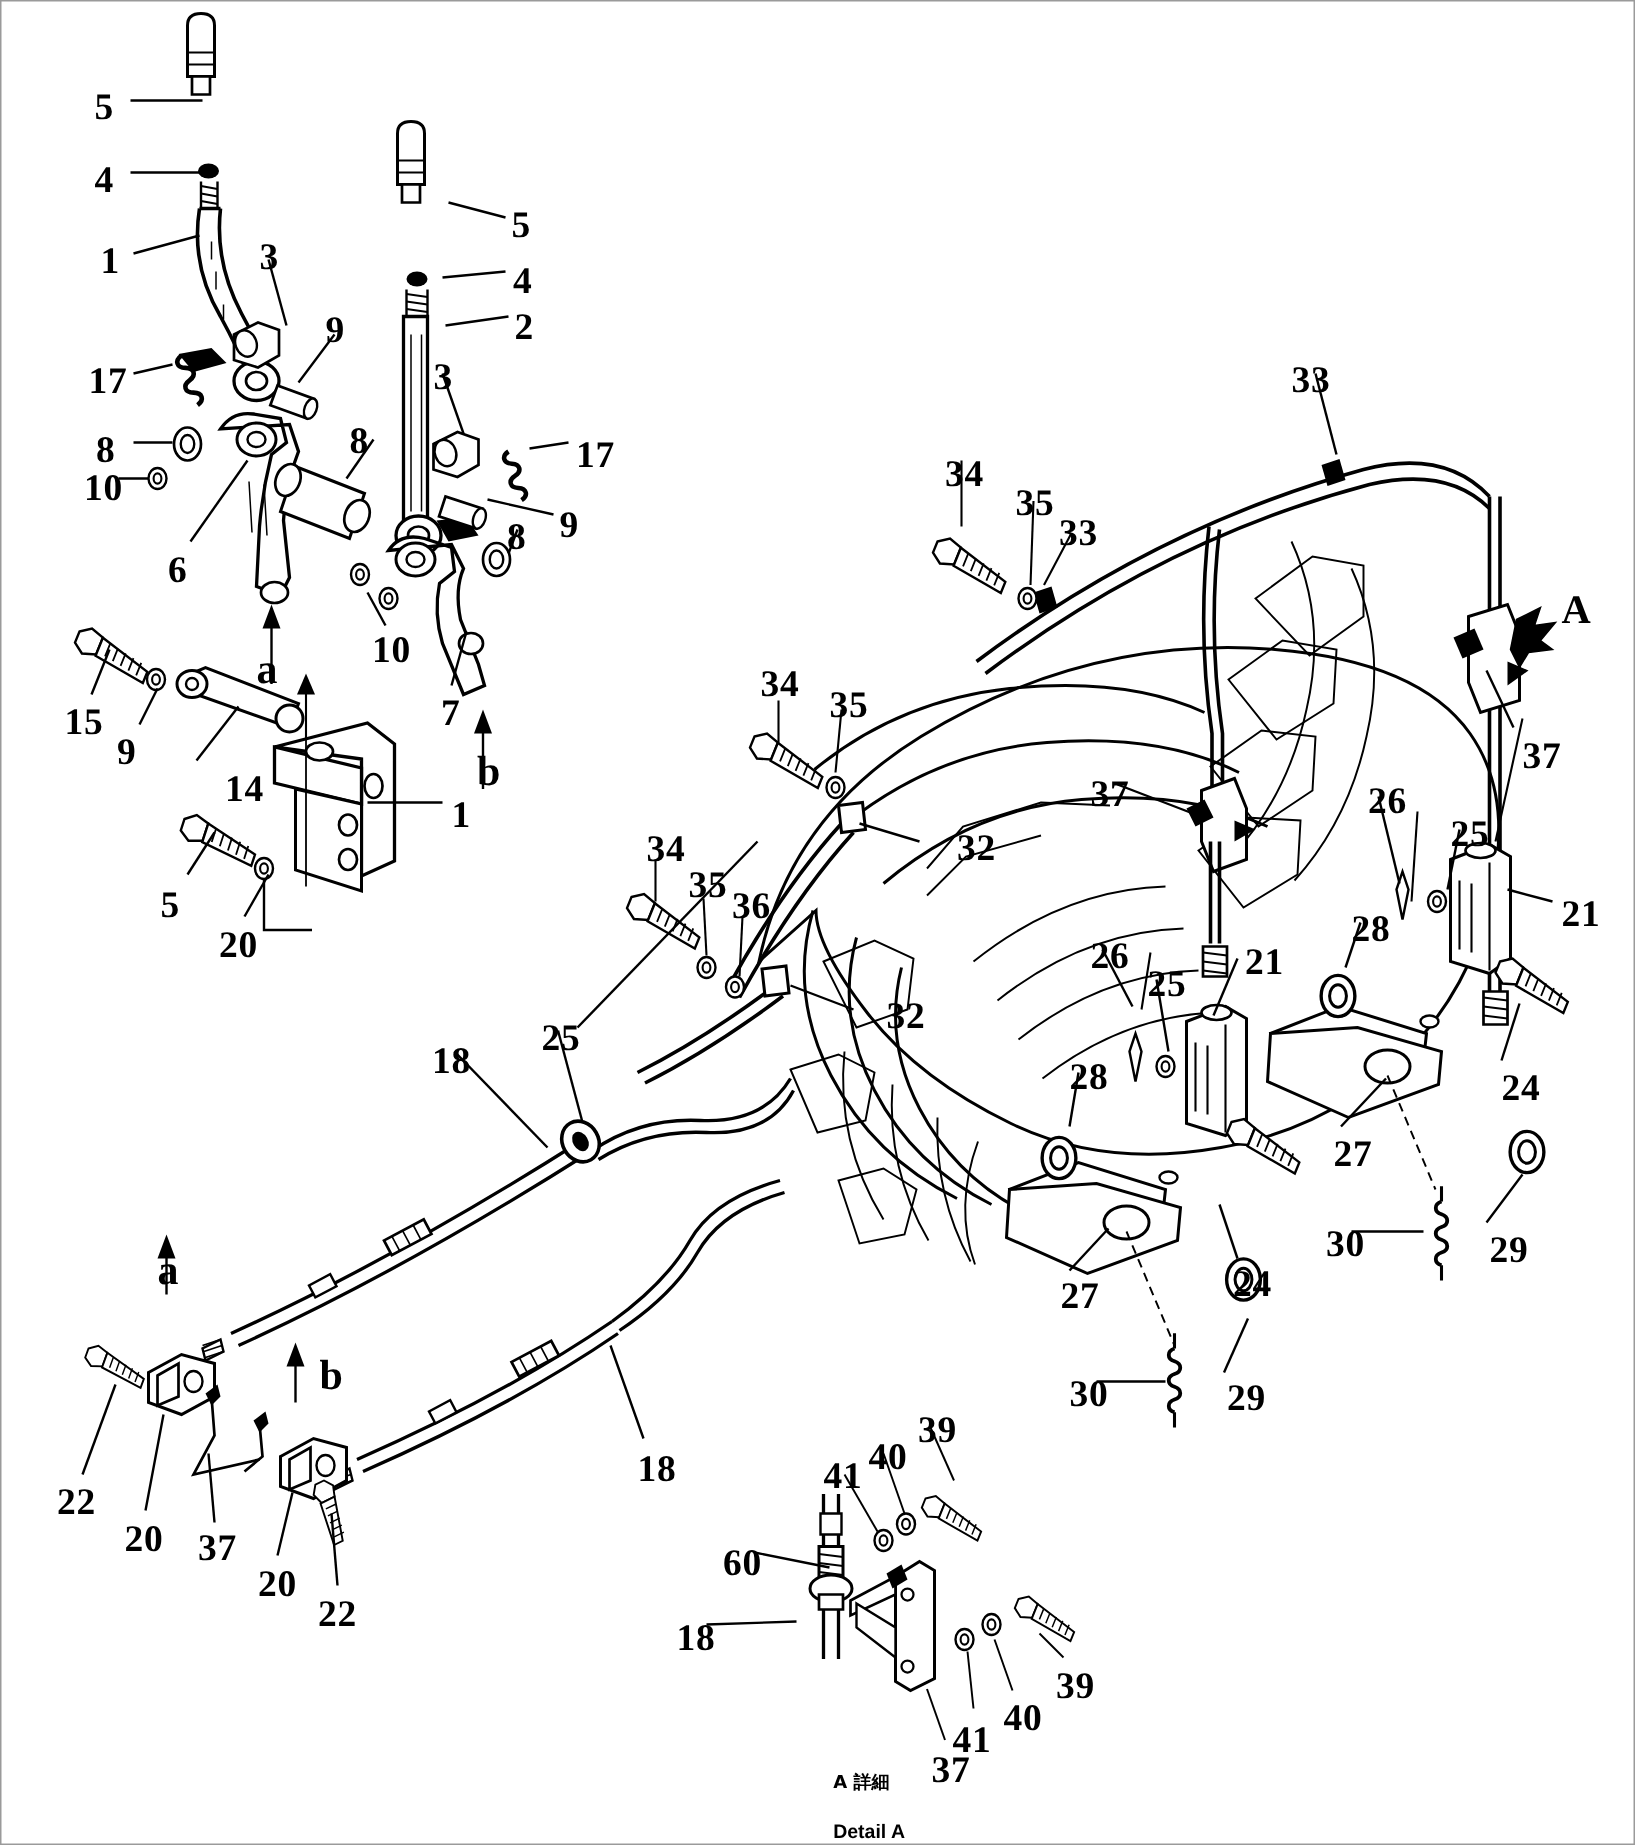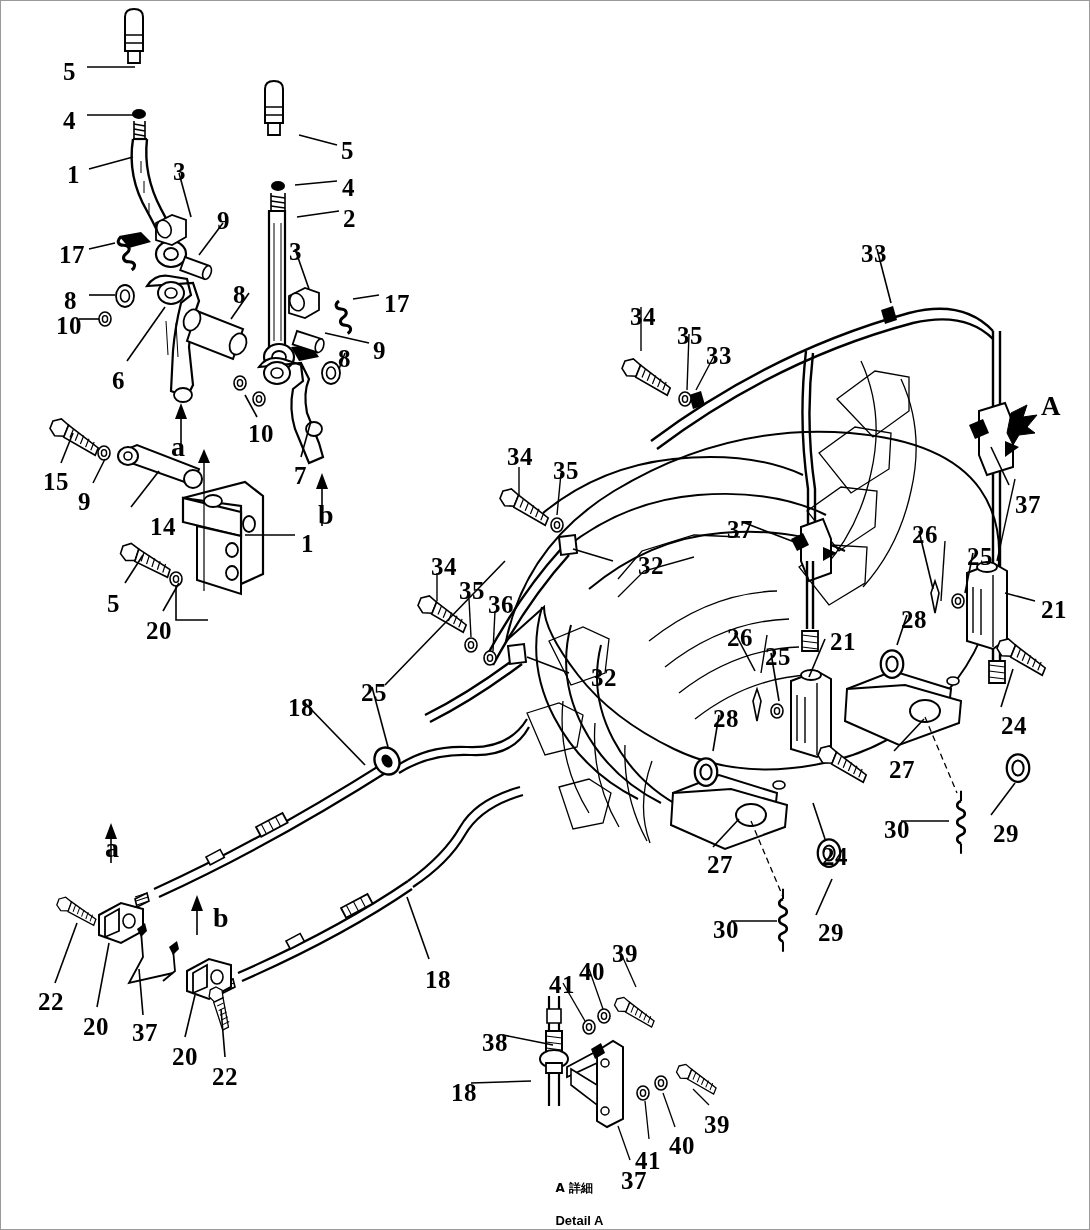--- a/index.html
+++ b/index.html
@@ -590,21 +590,21 @@
   <span class="lbl num" style="left:360px;top:679px;">25</span>
   <span class="lbl num" style="left:424px;top:966px;">18</span>
   <span class="lbl num" style="left:37px;top:988px;">22</span>
   <span class="lbl num" style="left:82px;top:1013px;">20</span>
   <span class="lbl num" style="left:131px;top:1019px;">37</span>
   <span class="lbl num" style="left:171px;top:1043px;">20</span>
   <span class="lbl num" style="left:211px;top:1063px;">22</span>
   <span class="lbl num" style="left:611px;top:940px;">39</span>
   <span class="lbl num" style="left:578px;top:958px;">40</span>
   <span class="lbl num" style="left:548px;top:971px;">41</span>
-  <span class="lbl num" style="left:481px;top:1029px;">38</span>
+  <span class="lbl num" style="left:481px;top:1029px;">60</span>
   <span class="lbl num" style="left:450px;top:1079px;">18</span>
   <span class="lbl num" style="left:703px;top:1111px;">39</span>
   <span class="lbl num" style="left:668px;top:1132px;">40</span>
   <span class="lbl num" style="left:634px;top:1147px;">41</span>
   <span class="lbl num" style="left:620px;top:1167px;">37</span>
 
   <span class="lbl ref" style="left:170px;top:432px;">a</span>
   <span class="lbl ref" style="left:317px;top:500px;">b</span>
   <span class="lbl ref" style="left:104px;top:833px;">a</span>
   <span class="lbl ref" style="left:212px;top:903px;">b</span>

